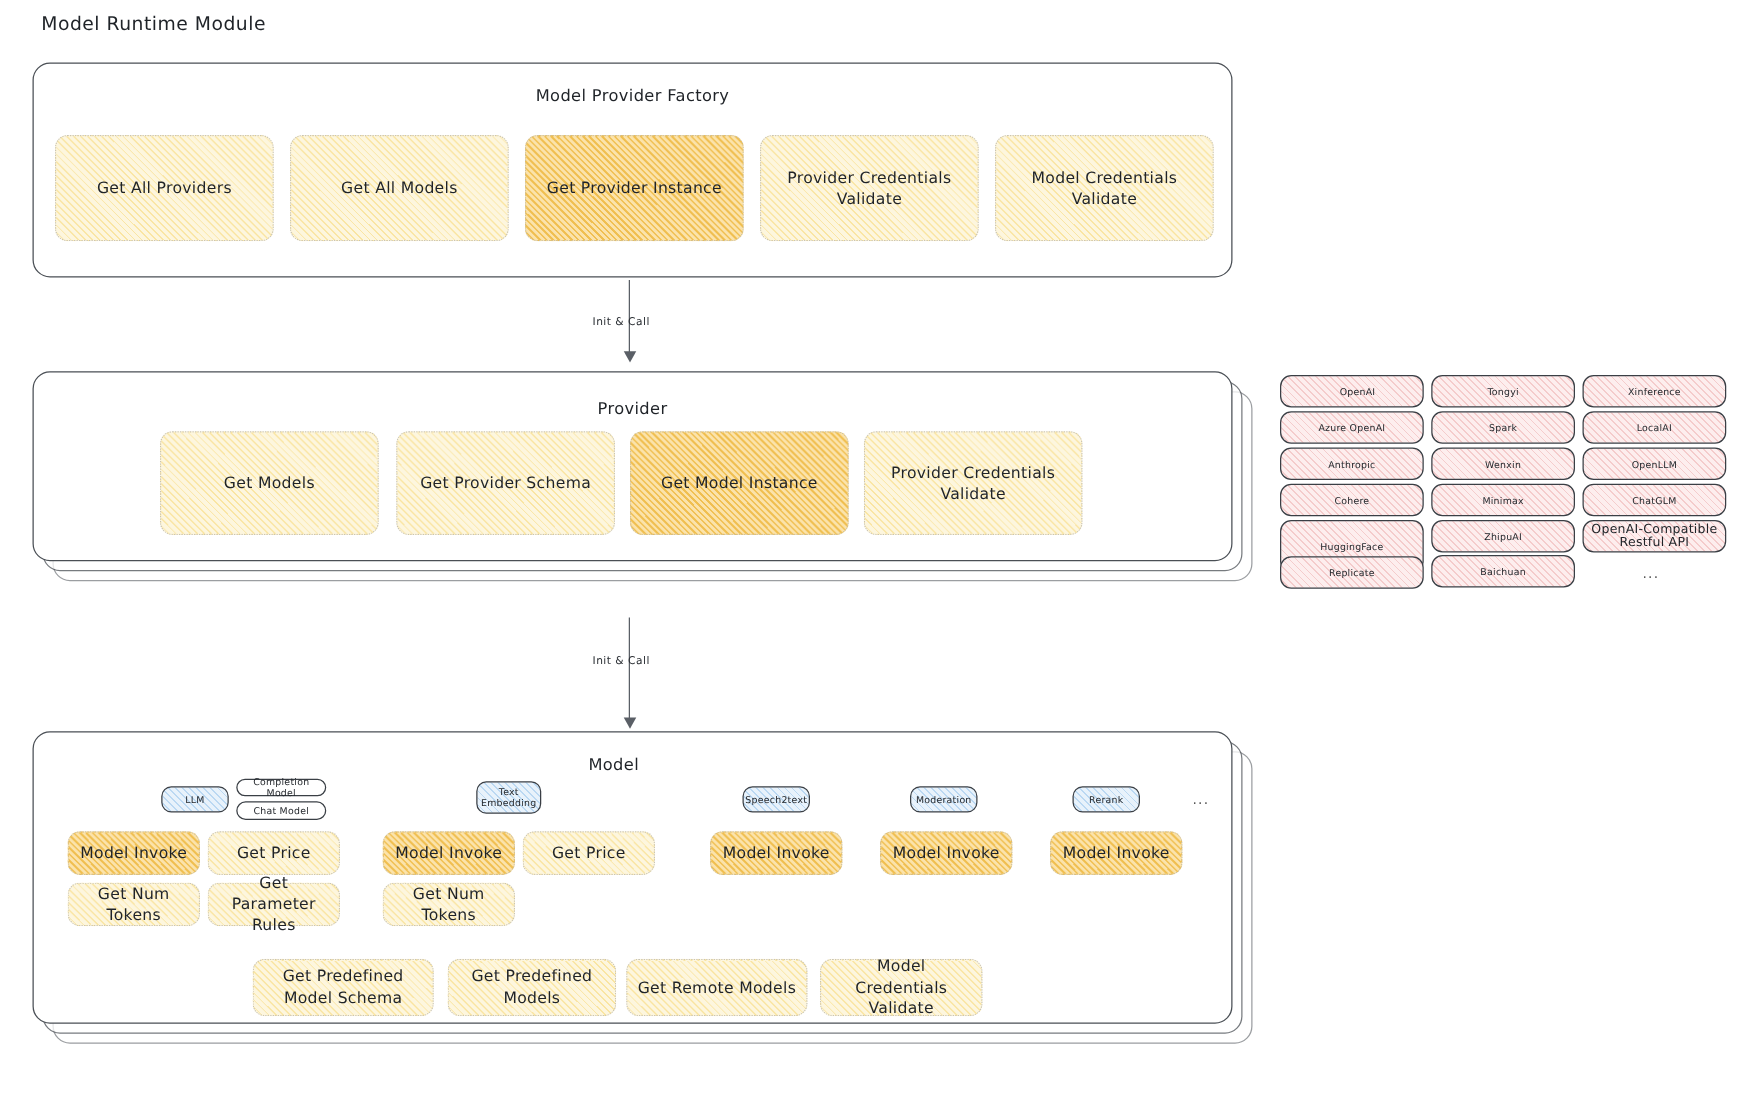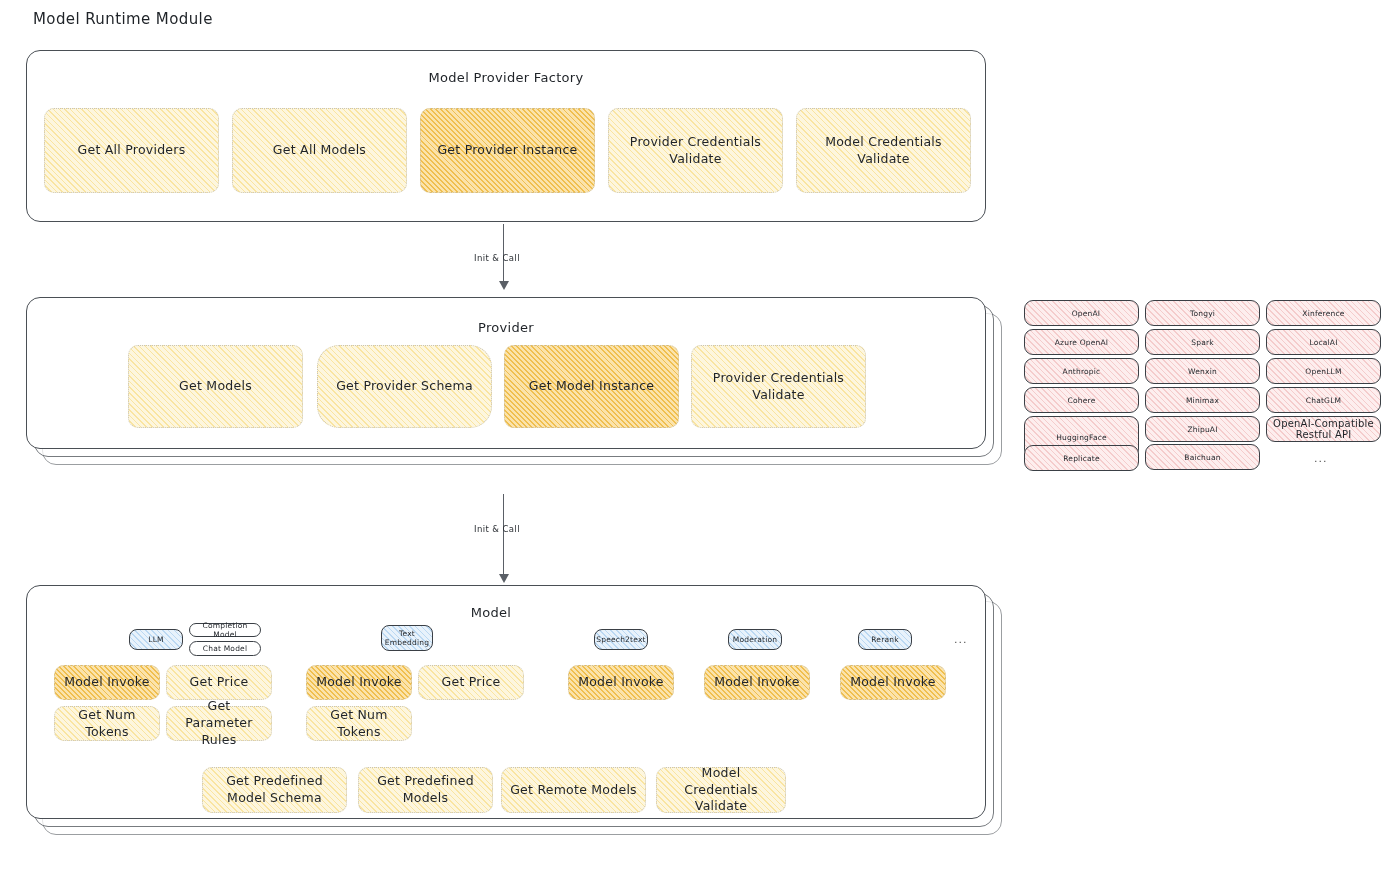--- a/index.html
+++ b/index.html
@@ -150,21 +150,21 @@
   <div class="arrow-label" style="left:474px;top:253px;">Init &amp; Call</div>
 
   <div class="stack" style="left:26px;top:297px;width:990px;height:182px;">
     <div class="sheet l3" style="left:16px;top:16px;width:960px;height:152px;"></div>
     <div class="sheet l2" style="left:8px;top:8px;width:960px;height:152px;"></div>
     <div class="sheet" style="left:0;top:0;width:960px;height:152px;"></div>
 
     <div class="panel-title" style="top:23px;width:960px;">Provider</div>
 
     <div class="node light" style="left:102px;top:48px;width:175px;height:83px;">Get Models</div>
-    <div class="node light" style="left:291px;top:48px;width:175px;height:83px;border-radius:22px;">Get Provider Schema</div>
+    <div class="node light" style="left:291px;top:48px;width:175px;height:83px;">Get Provider Schema</div>
     <div class="node hl" style="left:478px;top:48px;width:175px;height:83px;">Get Model Instance</div>
     <div class="node light" style="left:665px;top:48px;width:175px;height:83px;">Provider Credentials Validate</div>
   </div>
 
   <div style="position:absolute;left:1024px;top:300px;">
 
     <div class="pill" style="left:0;top:0;width:115px;height:26px;padding-left:12px;">OpenAI</div>
     <div class="pill" style="left:0;top:29px;width:115px;height:26px;">Azure OpenAI</div>
     <div class="pill" style="left:0;top:58px;width:115px;height:26px;">Anthropic</div>
     <div class="pill" style="left:0;top:87px;width:115px;height:26px;">Cohere</div>

